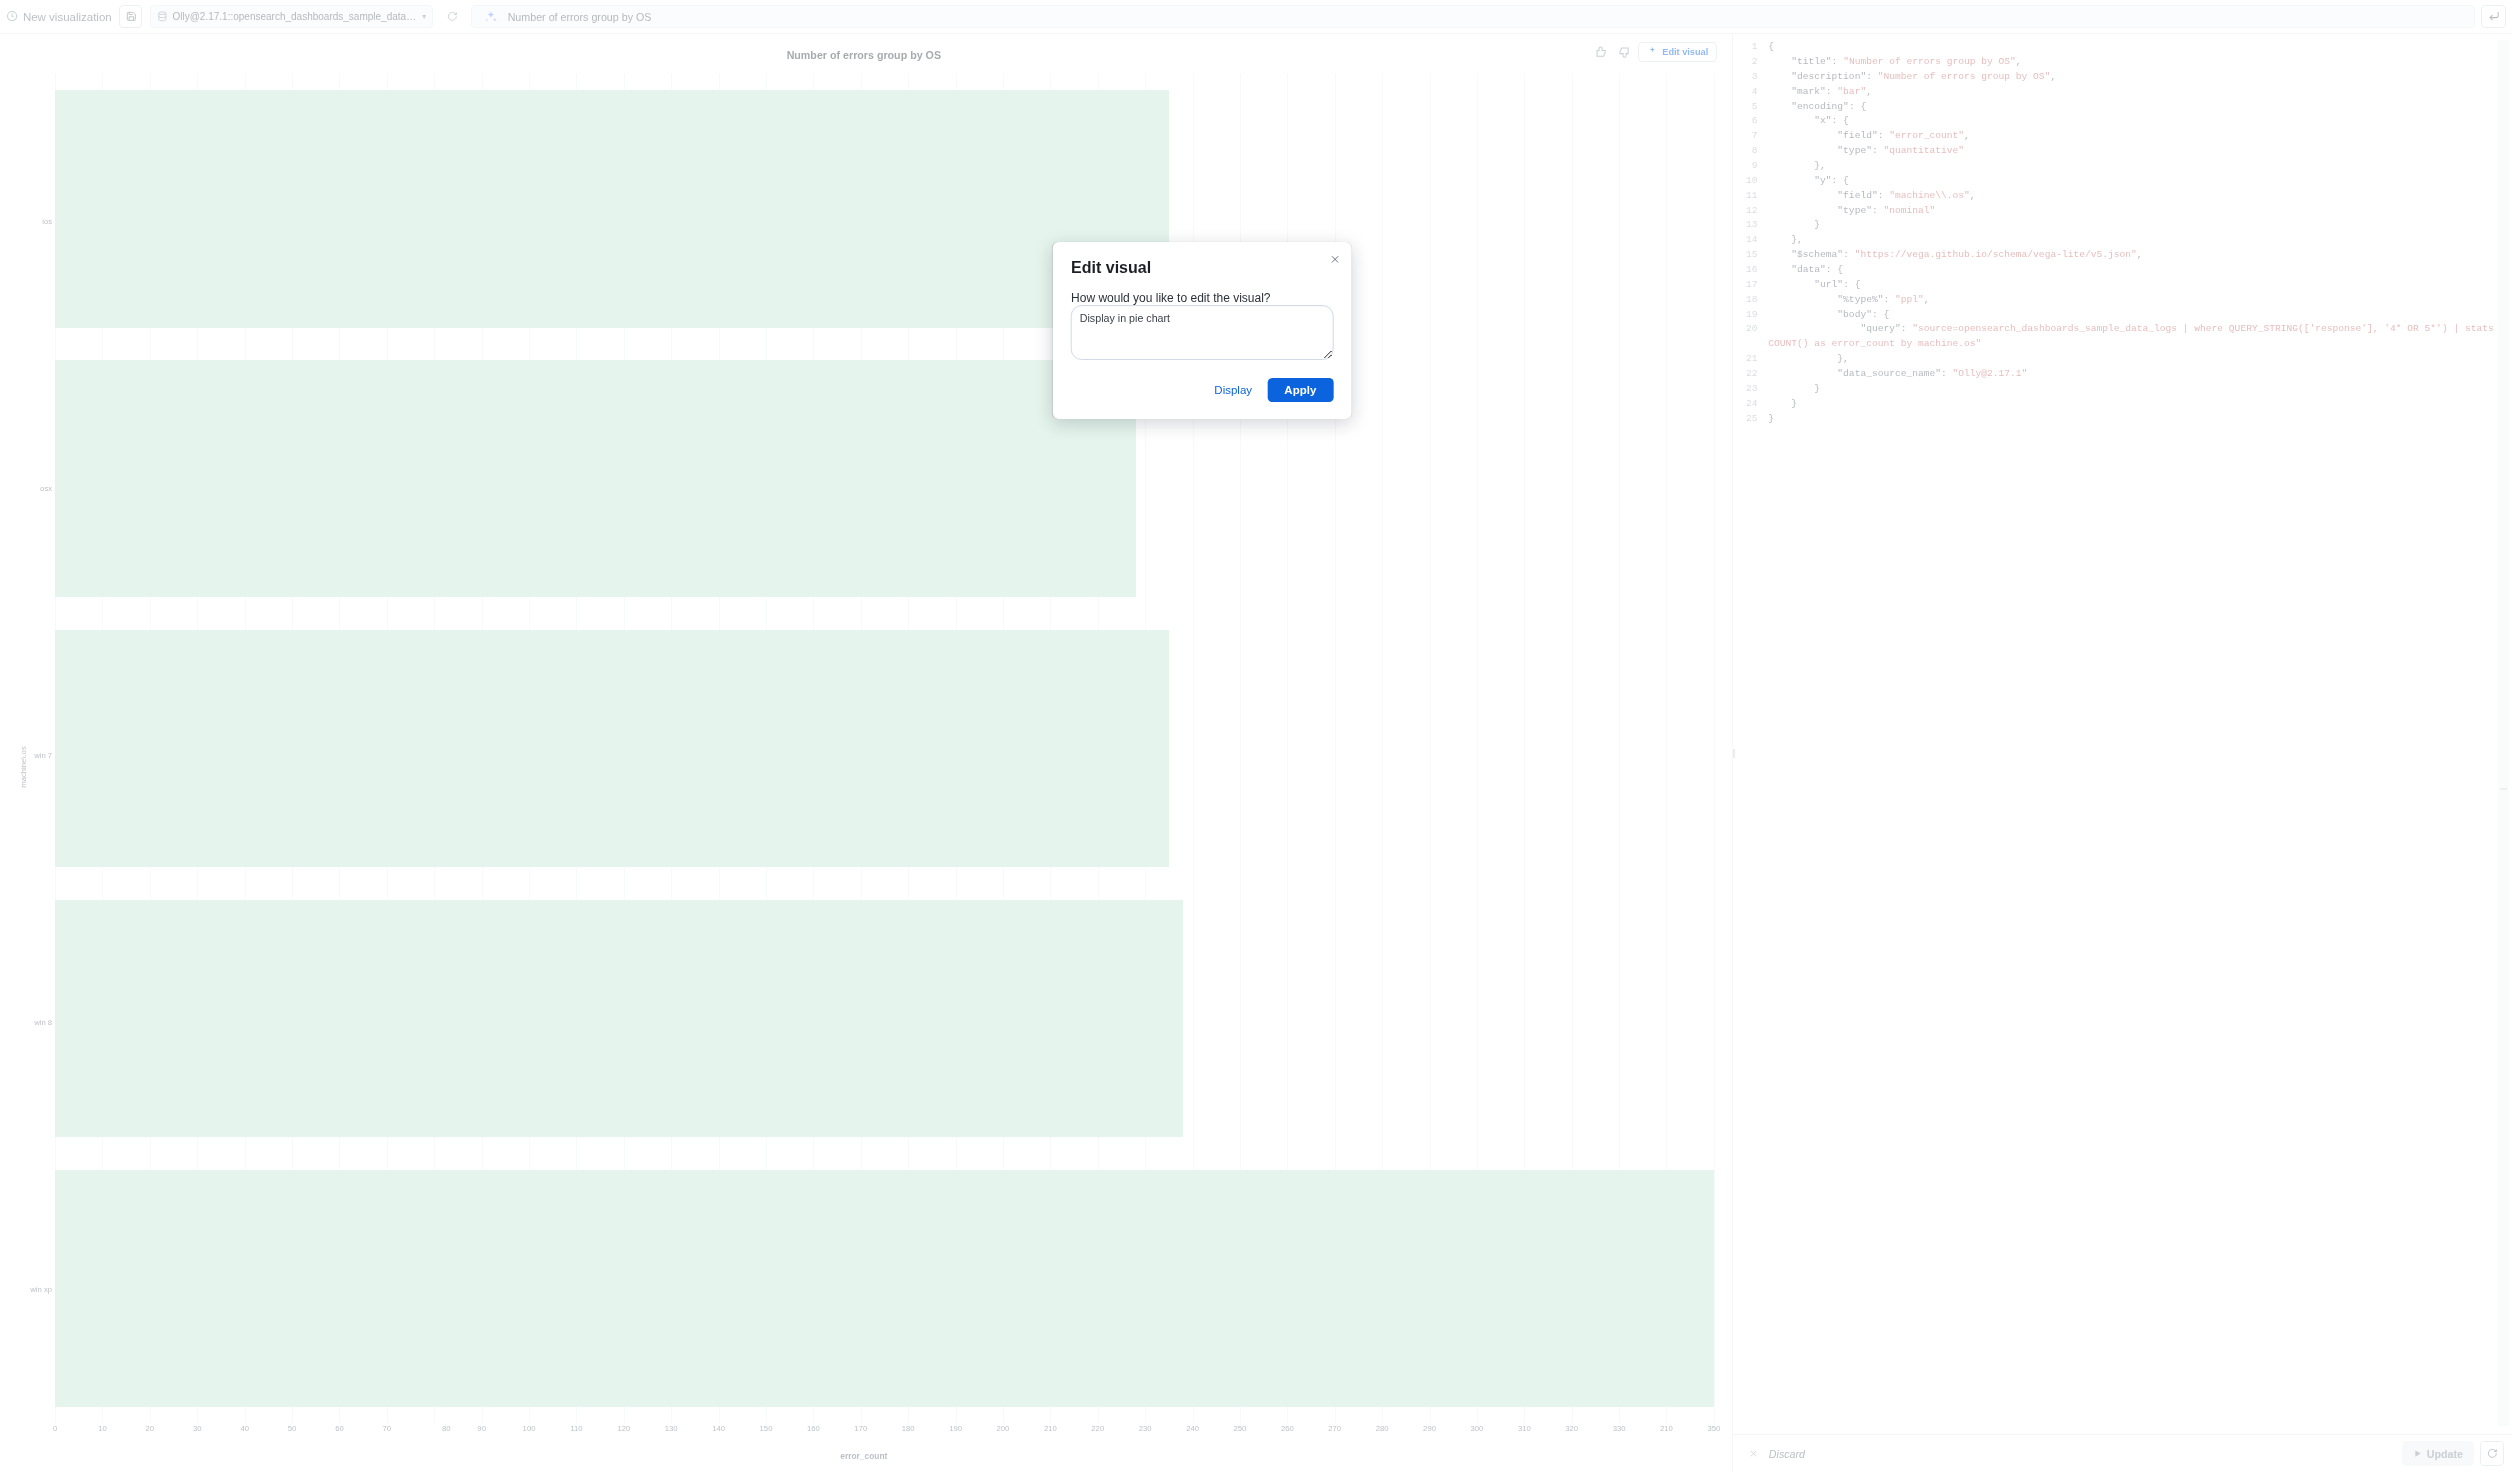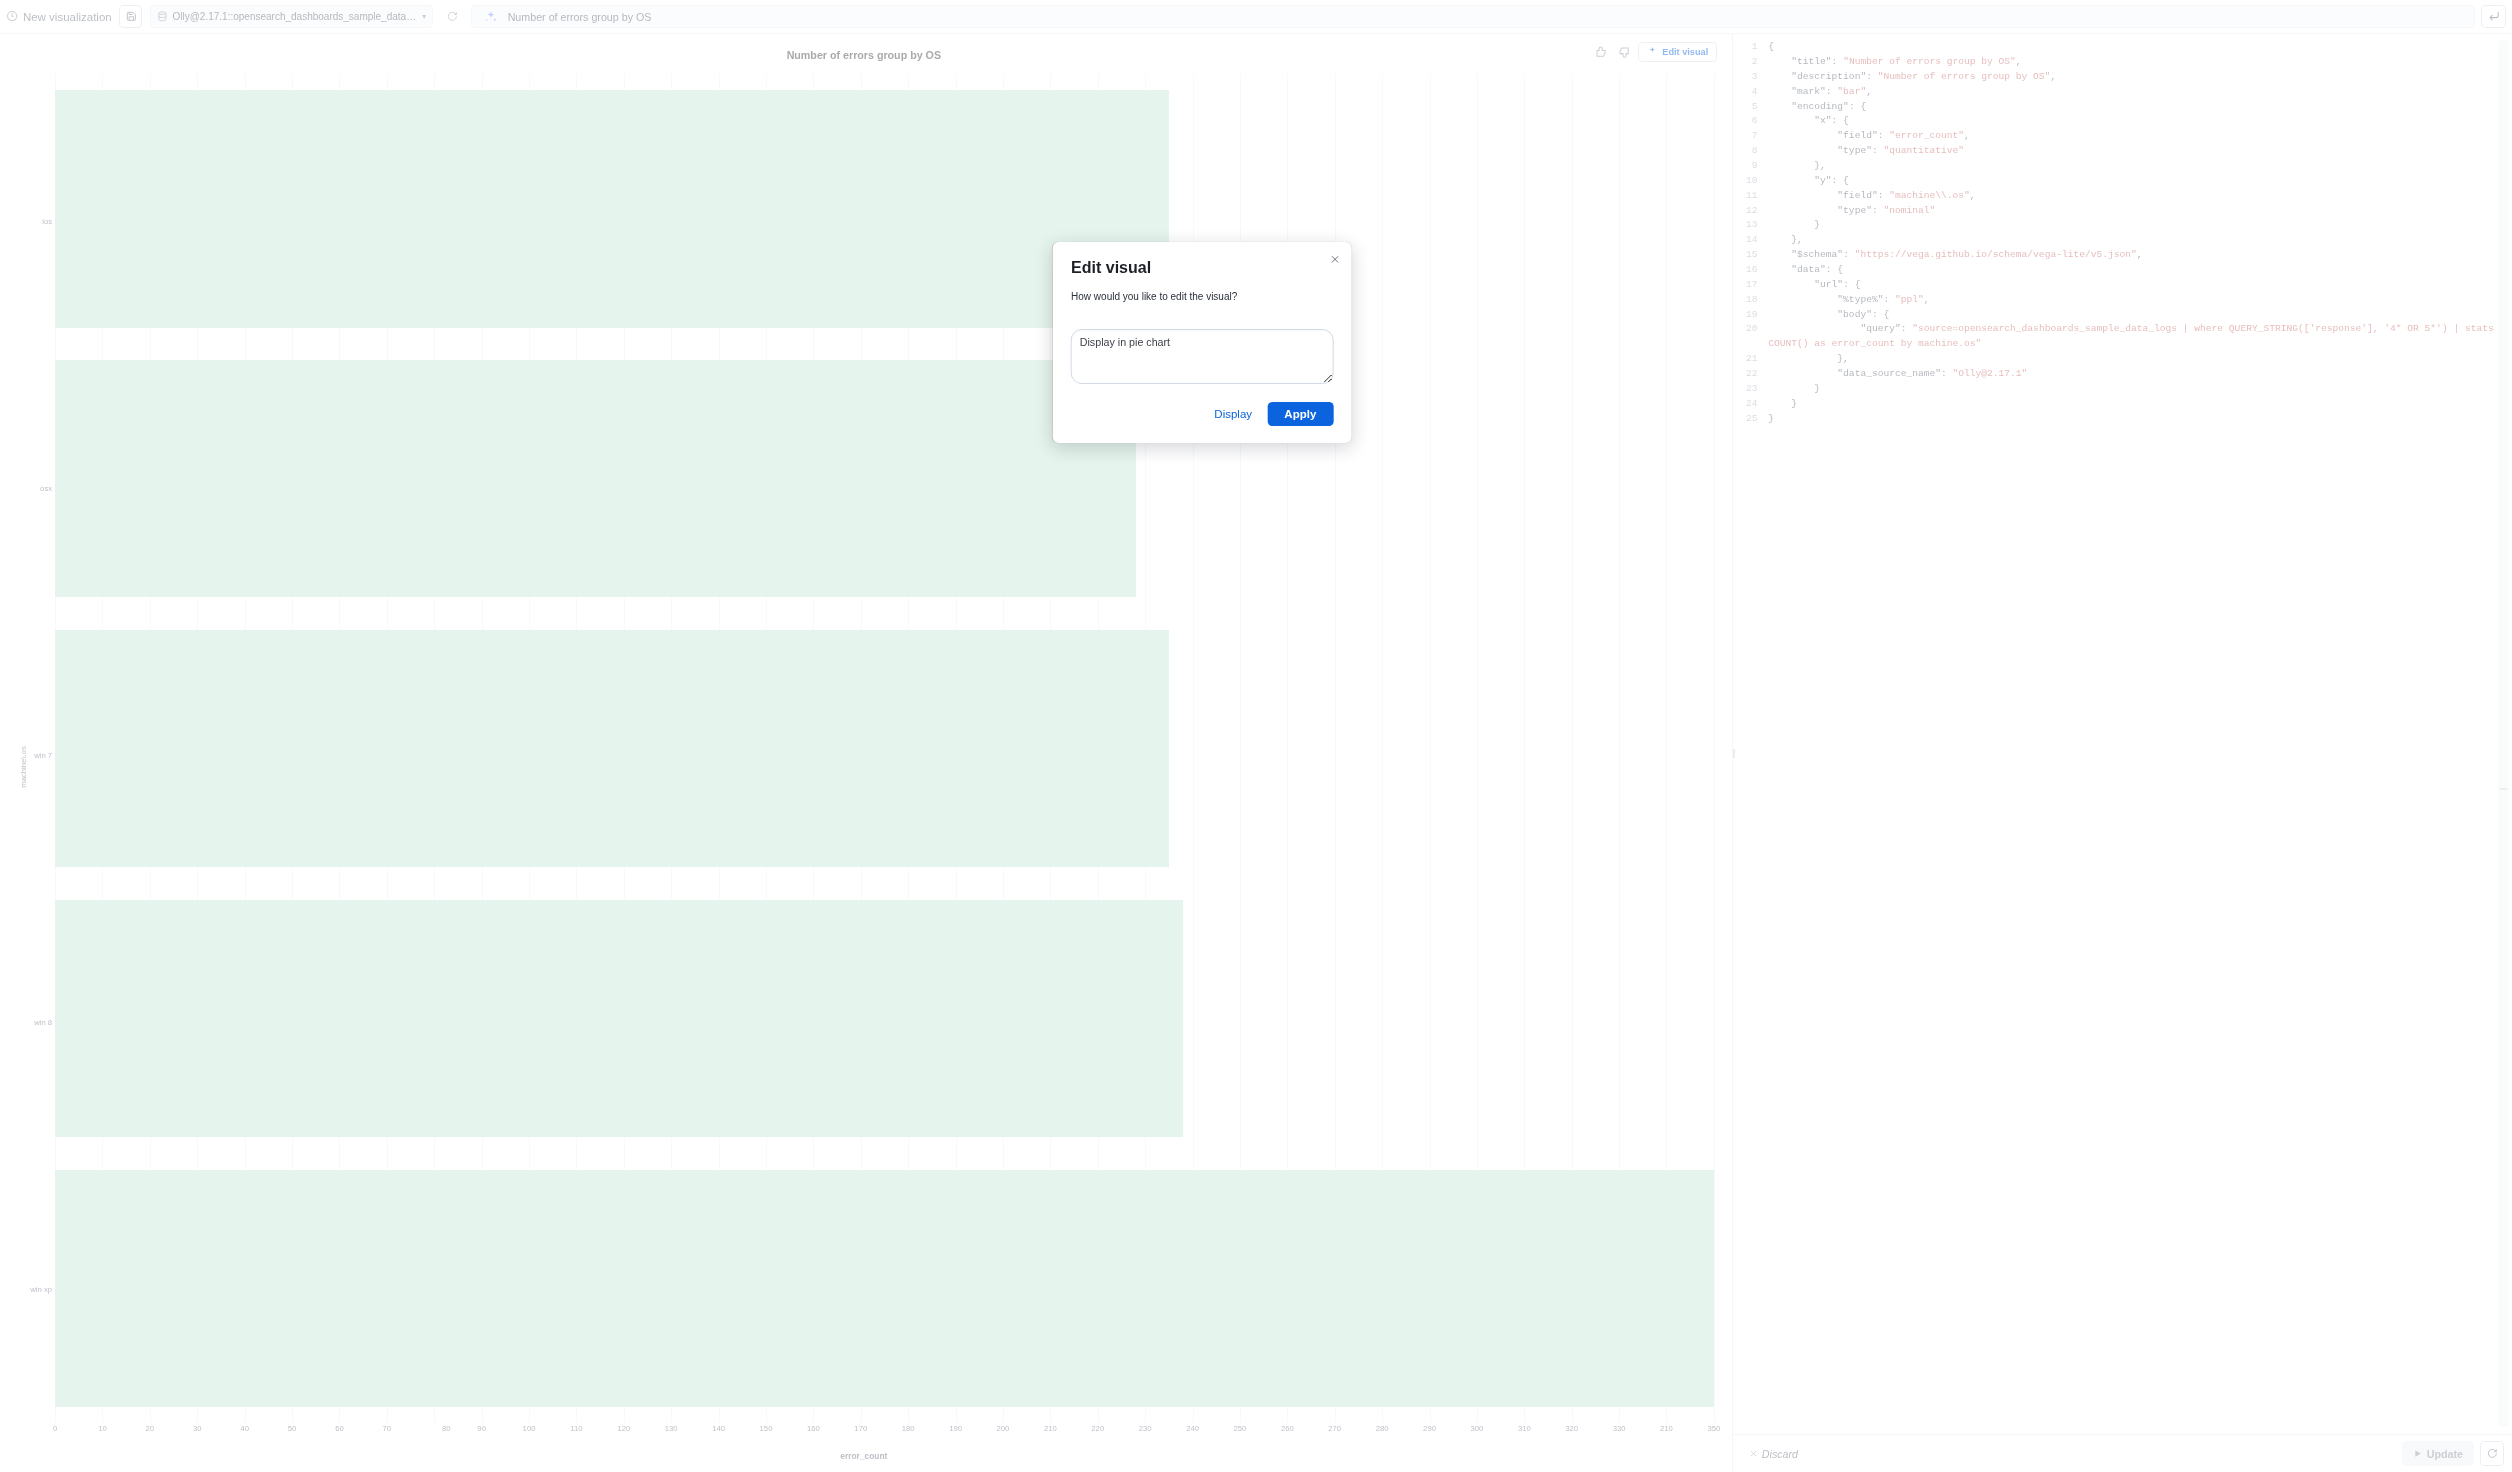--- a/index.html
+++ b/index.html
@@ -44,28 +44,28 @@
   .code-area { flex:1; overflow:auto; font-family: "SFMono-Regular", Consolas, "Liberation Mono", Menlo, monospace; font-size:9.6px; line-height:1.55; padding:6.1px 3.1px 6.1px 0; color:#3c4149; }
   .code-line { display:flex; }
   .gutter { width:35px; text-align:right; padding-right:10.7px; color:#aeb4bf; user-select:none; flex-shrink:0; }
   .code { white-space:pre-wrap; word-break:break-all; padding-right:7.7px; flex:1; }
   .str { color:#c76b6b; }
   .key { color:#5a6270; }
   .punc { color:#5a6270; }
   .minimap { position:absolute; right:3.1px; top:6.1px; bottom:46px; width:10.7px; background:linear-gradient(#f3f5f7, #f3f5f7); border-radius:1.5px; }
   .minimap .mark { position:absolute; right:1.5px; width:7.7px; height:1.5px; background:#d4dae2; }
   .bottom-bar { height:38px; border-top:0.8px solid #e7eaee; display:flex; align-items:center; justify-content:space-between; padding:0 7.7px; gap:6.1px; }
-  .discard { color:#69707d; font-size:10.7px; display:flex; align-items:center; gap:4px; padding:4.6px 7.7px; border-radius:4.6px;font-style:italic; }
+  .discard { color:#69707d; font-size:10.7px; display:flex; align-items:center; gap:11px; padding:4.6px 7.7px; border-radius:4.6px;font-style:italic; }
   .update-btn { height:24.5px; padding:0 10.7px; background:#eef1f5; color:#8c94a1; border-radius:4.6px; font-size:10.7px; font-weight:600; display:inline-flex; align-items:center; gap:4.6px; }
   .refresh2 { width:24.5px; height:24.5px; border:0.8px solid #d3dae6; border-radius:4.6px; display:inline-flex; align-items:center; justify-content:center; color:#69707d; }
   
   .modal { position:absolute; z-index:10; top:242px; left:50%; transform:translateX(-68%); width:299px; background:#fff; border-radius:6.1px; box-shadow: 0 4.6px 18.4px rgba(20,30,50,0.18), 0 0 0.8px rgba(0,0,0,0.2); padding:17px 18.4px 17px; }
   .modal-close { position:absolute; top:7.7px; right:7.7px; width:18.4px; height:18.4px; color:#5a6270; display:inline-flex; align-items:center; justify-content:center; font-size:12.2px; }
   .modal-title { font-size:16px; font-weight:600; color:#1c2026; margin-bottom:13.8px; }
-  .modal-q { font-size:10px; color:#2b313a; margin-bottom:27px; }
+  .modal-q { font-size:12px; color:#2b313a; margin-bottom:0; }
   .modal-ta { width:100%; height:55px; border:0.8px solid #d3dae6; border-radius:11px; padding:6.1px 7.7px; font-size:10.7px; color:#3c4149; resize:both; font-family:inherit; box-shadow: inset 0 0.8px 1.5px rgba(0,0,0,0.04); }
   .modal-actions { display:flex; justify-content:flex-end; gap:12.2px; margin-top:15.3px; align-items:center; }
   .btn-cancel { color:#0b64dd; font-size:11.5px; font-weight:500; padding:4.6px 3.1px; }
   .btn-apply { background:#0b64dd; color:#fff; font-size:11.5px; font-weight:600; padding:6.1px 17px; border-radius:4.6px; border:none; }
   button { cursor:pointer; border:none; background:none; font-family:inherit; }
   .chev { font-size:7.7px; color:#8c94a1; }
 </style>
 </head>
 <body>
 <div class="app">

